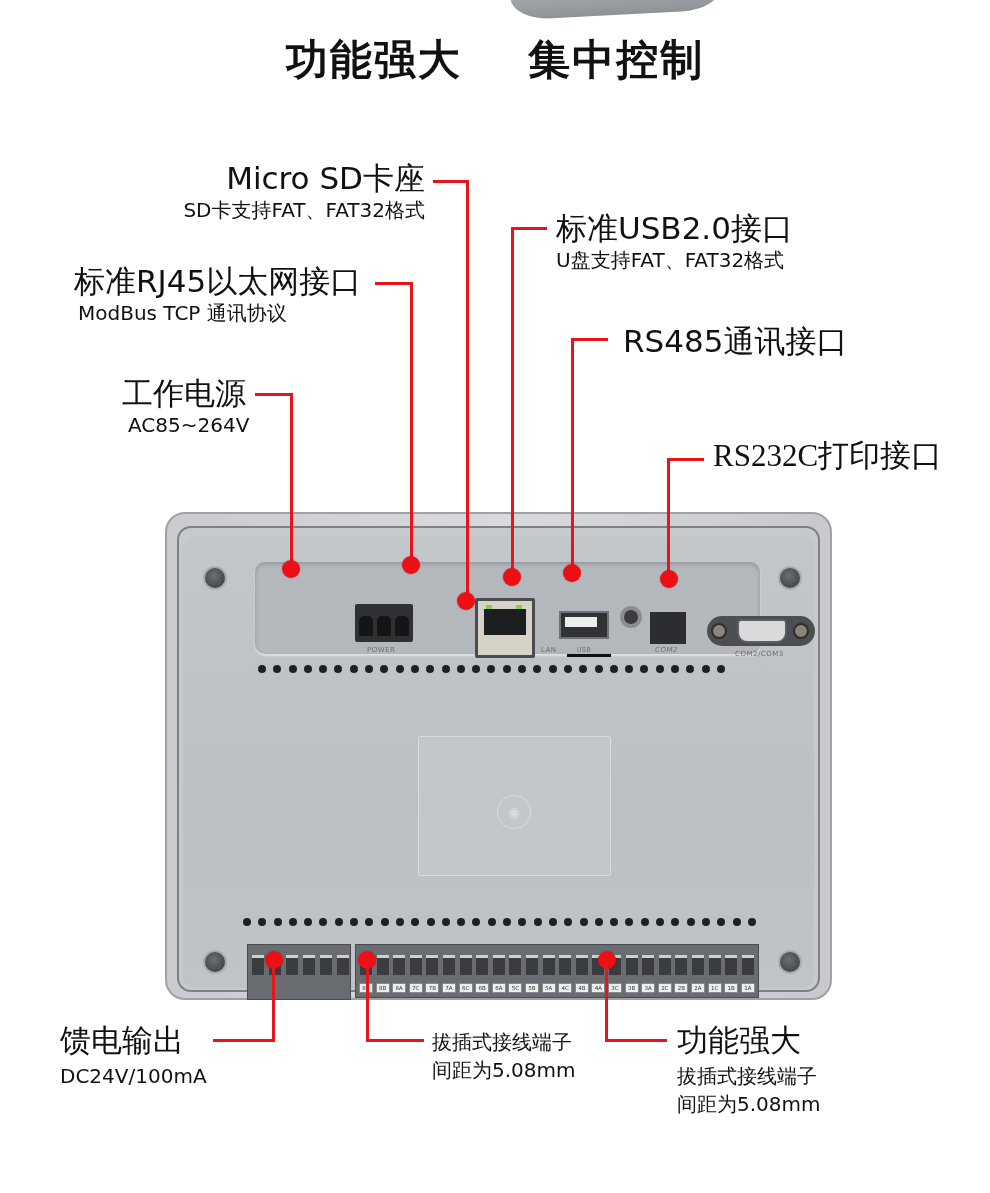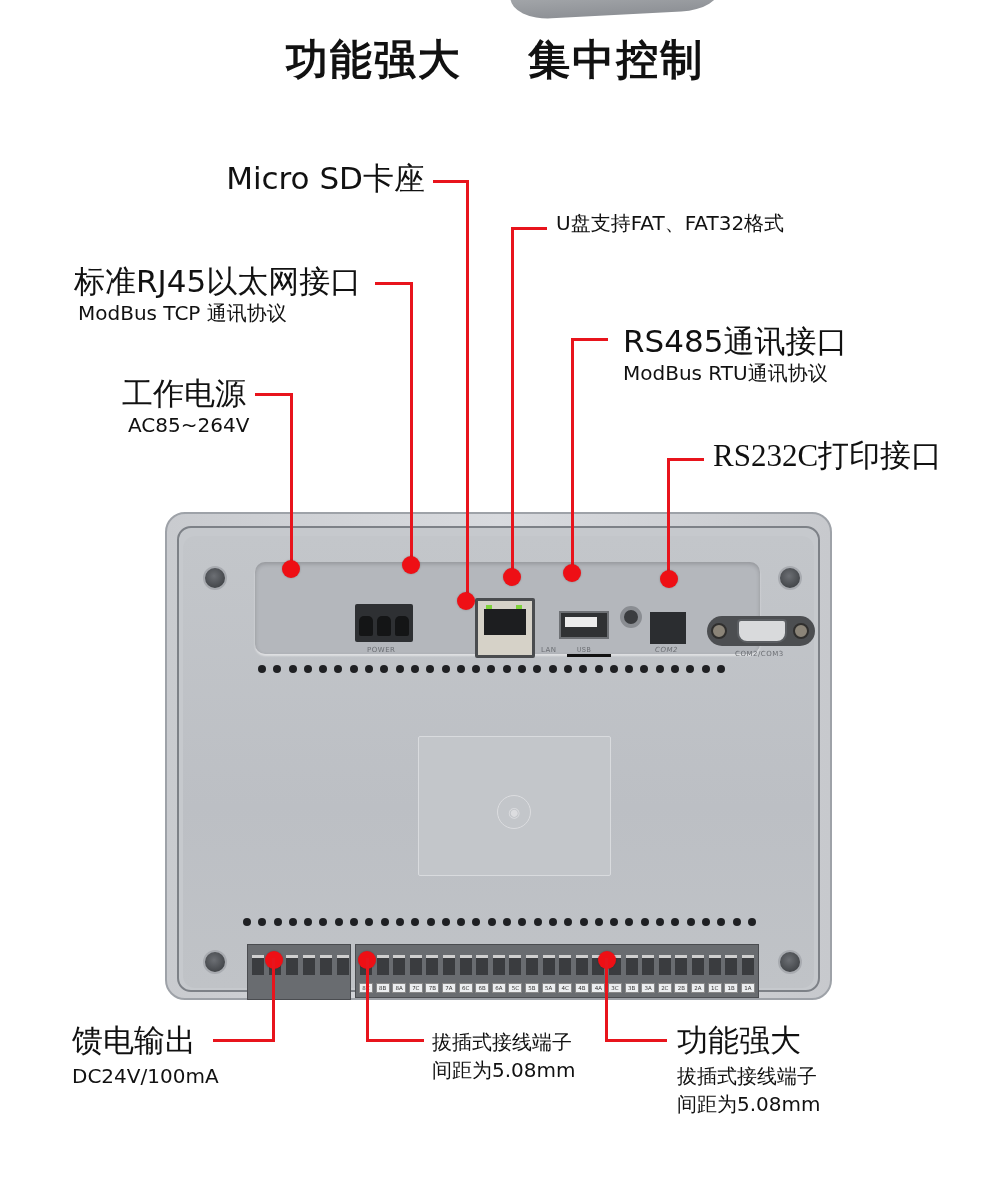--- a/index.html
+++ b/index.html
@@ -79,40 +79,41 @@
     font-size: 5.5px; color: #333; text-align: center; line-height: 8px; font-family: "DejaVu Sans", sans-serif; }
 </style>
 </head>
 <body>
 
 <div class="top-shadow"></div>
 <div class="headline">功能强大    集中控制</div>
 
 <div class="label right" style="left:120px; top:160px; width:305px;">
   <div class="t">Micro SD卡座</div>
+  <div class="s">SD卡支持FAT、FAT32格式</div>
 </div>
 <div class="label" style="left:74px; top:263px;">
   <div class="t">标准RJ45以太网接口</div>
   <div class="s" style="padding-left:4px;">ModBus TCP 通讯协议</div>
 </div>
 <div class="label" style="left:122px; top:375px;">
   <div class="t">工作电源</div>
   <div class="s" style="padding-left:6px;">AC85~264V</div>
 </div>
 <div class="label" style="left:556px; top:210px;">
+  <div class="t">标准USB2.0接口</div>
   <div class="s">U盘支持FAT、FAT32格式</div>
 </div>
 <div class="label" style="left:623px; top:323px;">
   <div class="t">RS485通讯接口</div>
-  <div class="s">ModBus RTU通讯协议</div>
 </div>
 <div class="label" style="left:713px; top:437px;font-family:Liberation Serif, serif;">
   <div class="t">RS232C打印接口</div>
 </div>
-<div class="label" style="left:72px; top:1022px;">
+<div class="label" style="left:60px; top:1022px;">
   <div class="t">馈电输出</div>
   <div class="s" style="margin-top:4px;">DC24V/100mA</div>
 </div>
 <div class="label" style="left:432px; top:1025px;">
   <div class="s" style="margin-top:4px;">拔插式接线端子</div>
   <div class="s" style="margin-top:2px;">间距为5.08mm</div>
 </div>
 <div class="label" style="left:677px; top:1022px;">
   <div class="t">功能强大</div>
   <div class="s" style="margin-top:4px;">拔插式接线端子</div>

